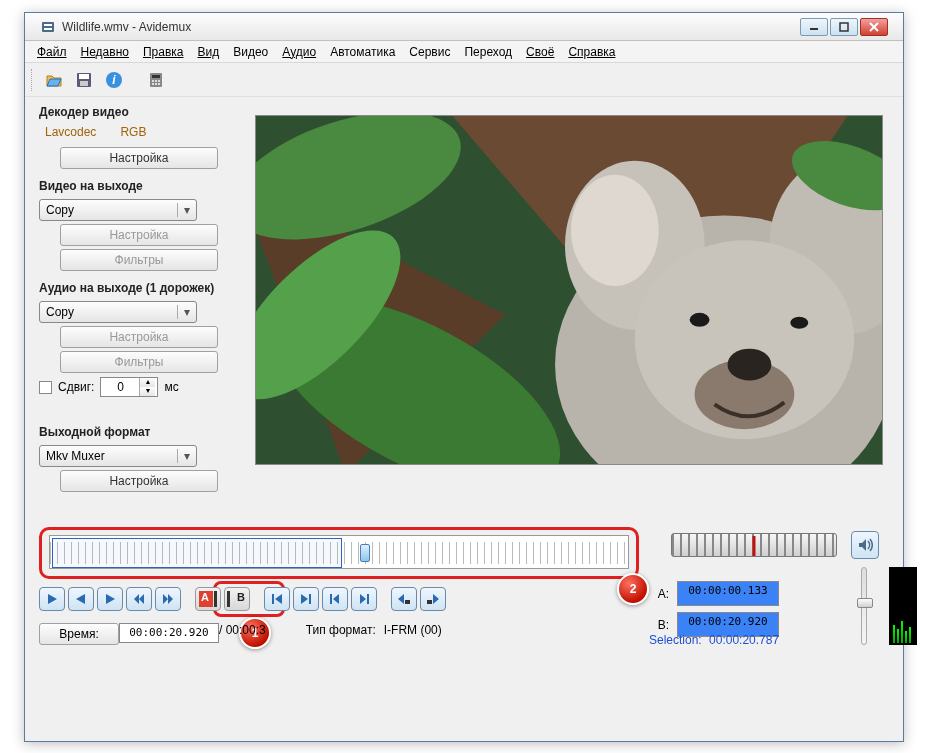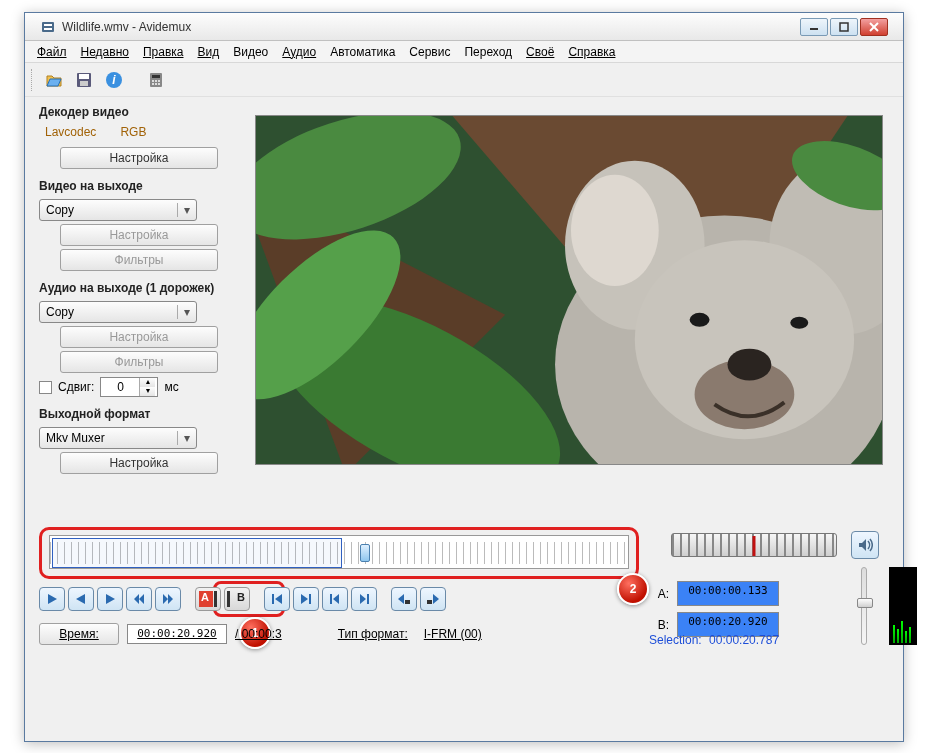--- a/index.html
+++ b/index.html
@@ -17,21 +17,21 @@
 .toolbar { height: 34px; display: flex; align-items: center; padding: 0 6px; gap: 4px; border-bottom: 1px solid #e0e0e0; }
 .tbtn { width: 26px; height: 26px; display:flex;align-items:center;justify-content:center; border:1px solid transparent; border-radius:3px; }
 .body { position: absolute; top: 84px; left: 0; right: 0; bottom: 0; padding: 8px 14px; }
 .leftcol { position:absolute; left:14px; top:8px; width:200px; }
 .section-title { font-weight: bold; color:#222; margin-bottom:6px; }
 .readrow { display:flex; gap:24px; color:#a16207; margin:4px 0 8px 6px; }
 .wbtn { width: 158px; height: 22px; margin: 3px auto; display:block; background: linear-gradient(#fdfdfd,#e5e5e5); border:1px solid #a0a0a0; border-radius:3px; text-align:center; line-height:20px; color:#333; }
 .wbtn.disabled { color:#999; }
 .combo { width: 158px; height: 22px; margin:3px 0; background: linear-gradient(#fdfdfd,#e5e5e5); border:1px solid #888; border-radius:3px; display:flex; align-items:center; padding:0 6px; justify-content:space-between; }
 .combo .arrow { border-left:1px solid #aaa; padding-left:6px; color:#555; }
-.shiftrow { display:flex; align-items:center; gap:6px; margin:4px 0 10px; }
+.shiftrow { display:flex; align-items:center; gap:6px; margin:4px 0 28px; }
 .spin { width:58px; height:20px; border:1px solid #888; background:#fff; display:flex; align-items:center; }
 .spin input { border:none; width:38px; text-align:center; font-size:12px; outline:none; background:transparent; }
 .spinbtns { width:16px; display:flex; flex-direction:column; border-left:1px solid #aaa; }
 .spinbtns div { height:9px; font-size:7px; text-align:center; line-height:8px; background:linear-gradient(#fdfdfd,#e5e5e5); }
 .sect { margin-bottom: 10px; }
 .preview { position:absolute; left: 230px; top: 18px; width: 628px; height: 350px; border:1px solid #888; background:#3a5a3a; overflow:hidden; }
 .preview svg { width:100%; height:100%; }
 .bottomzone { position:absolute; left:14px; right:14px; top: 430px; }
 .tl-highlight { position:absolute; left:0; top:0; width:600px; height:52px; border:3px solid #e02020; border-radius:10px; }
 .timeline { position:absolute; left:10px; top:8px; width:580px; height:34px; background:#fff; border:1px solid #999; }
@@ -53,21 +53,21 @@
 .ctrlrow { position:absolute; left:0; top:60px; display:flex; align-items:center; gap:3px; }
 .cbtn { width:26px; height:24px; border:1px solid #6a8aa8; border-radius:4px; background:linear-gradient(#eef6ff,#cfe4f4); display:flex;align-items:center;justify-content:center; }
 .cbtn.gray { background:linear-gradient(#f2f2f2,#d8d8d8); border-color:#999; }
 .ab-highlight { position:absolute; left:174px; top:54px; width:72px; height:36px; border:3px solid #e02020; border-radius:8px; }
 .abA { background:linear-gradient(#fff,#eee); border:1px solid #888; position:relative; }
 .abA .flag { position:absolute; left:3px; top:3px; width:14px; height:16px; background:#e04030; }
 .abA .txt { position:absolute; left:5px; top:3px; color:#fff; font-weight:bold; font-size:11px; }
 .abB { background:linear-gradient(#fff,#eee); border:1px solid #888; position:relative; }
 .abB .txt { position:absolute; right:4px; top:3px; color:#222; font-weight:bold; font-size:11px; }
 .redcirc { position:absolute; width:32px; height:32px; border-radius:50%; background:radial-gradient(circle at 35% 30%, #ff7060, #c01000 70%); border:2px solid #fff; box-shadow:0 1px 4px rgba(0,0,0,.4); color:#fff; font-weight:bold; font-size:16px; display:flex;align-items:center;justify-content:center; }
-.timerow { position:absolute; left:0; top:96px; display:flex; align-items:center; gap:8px;text-decoration:underline; }
+.timerow { position:absolute; left:0; top:96px; display:flex; align-items:flex-start; gap:0; }
 .timebtn { width:80px; height:22px; background: linear-gradient(#fdfdfd,#e5e5e5); border:1px solid #a0a0a0; border-radius:3px; text-align:center; line-height:20px; }
 .timebox { width:100px; height:20px; background:#fff; border:1px solid #888; text-align:center; line-height:18px; font-family: monospace; font-size:11px; }
 .ablabels { position:absolute; left:610px; top:54px; }
 .ablabels .row { display:flex; align-items:center; gap:8px; margin-bottom:6px; justify-content:flex-end; }
 .ablabels .lbl { width:20px; text-align:right; }
 .ablabels .val { width:102px; height:25px; background:#3b82f6; border:1px solid #888; text-align:center; line-height:18px; font-family:monospace; font-size:11px; }
 .selline { position:absolute; left:610px; top:106px; font-size:12px; color:#1d4ed8; }
 .chk { width:13px; height:13px; border:1px solid #888; background:#fff; display:inline-block; }
 </style>
 </head>

